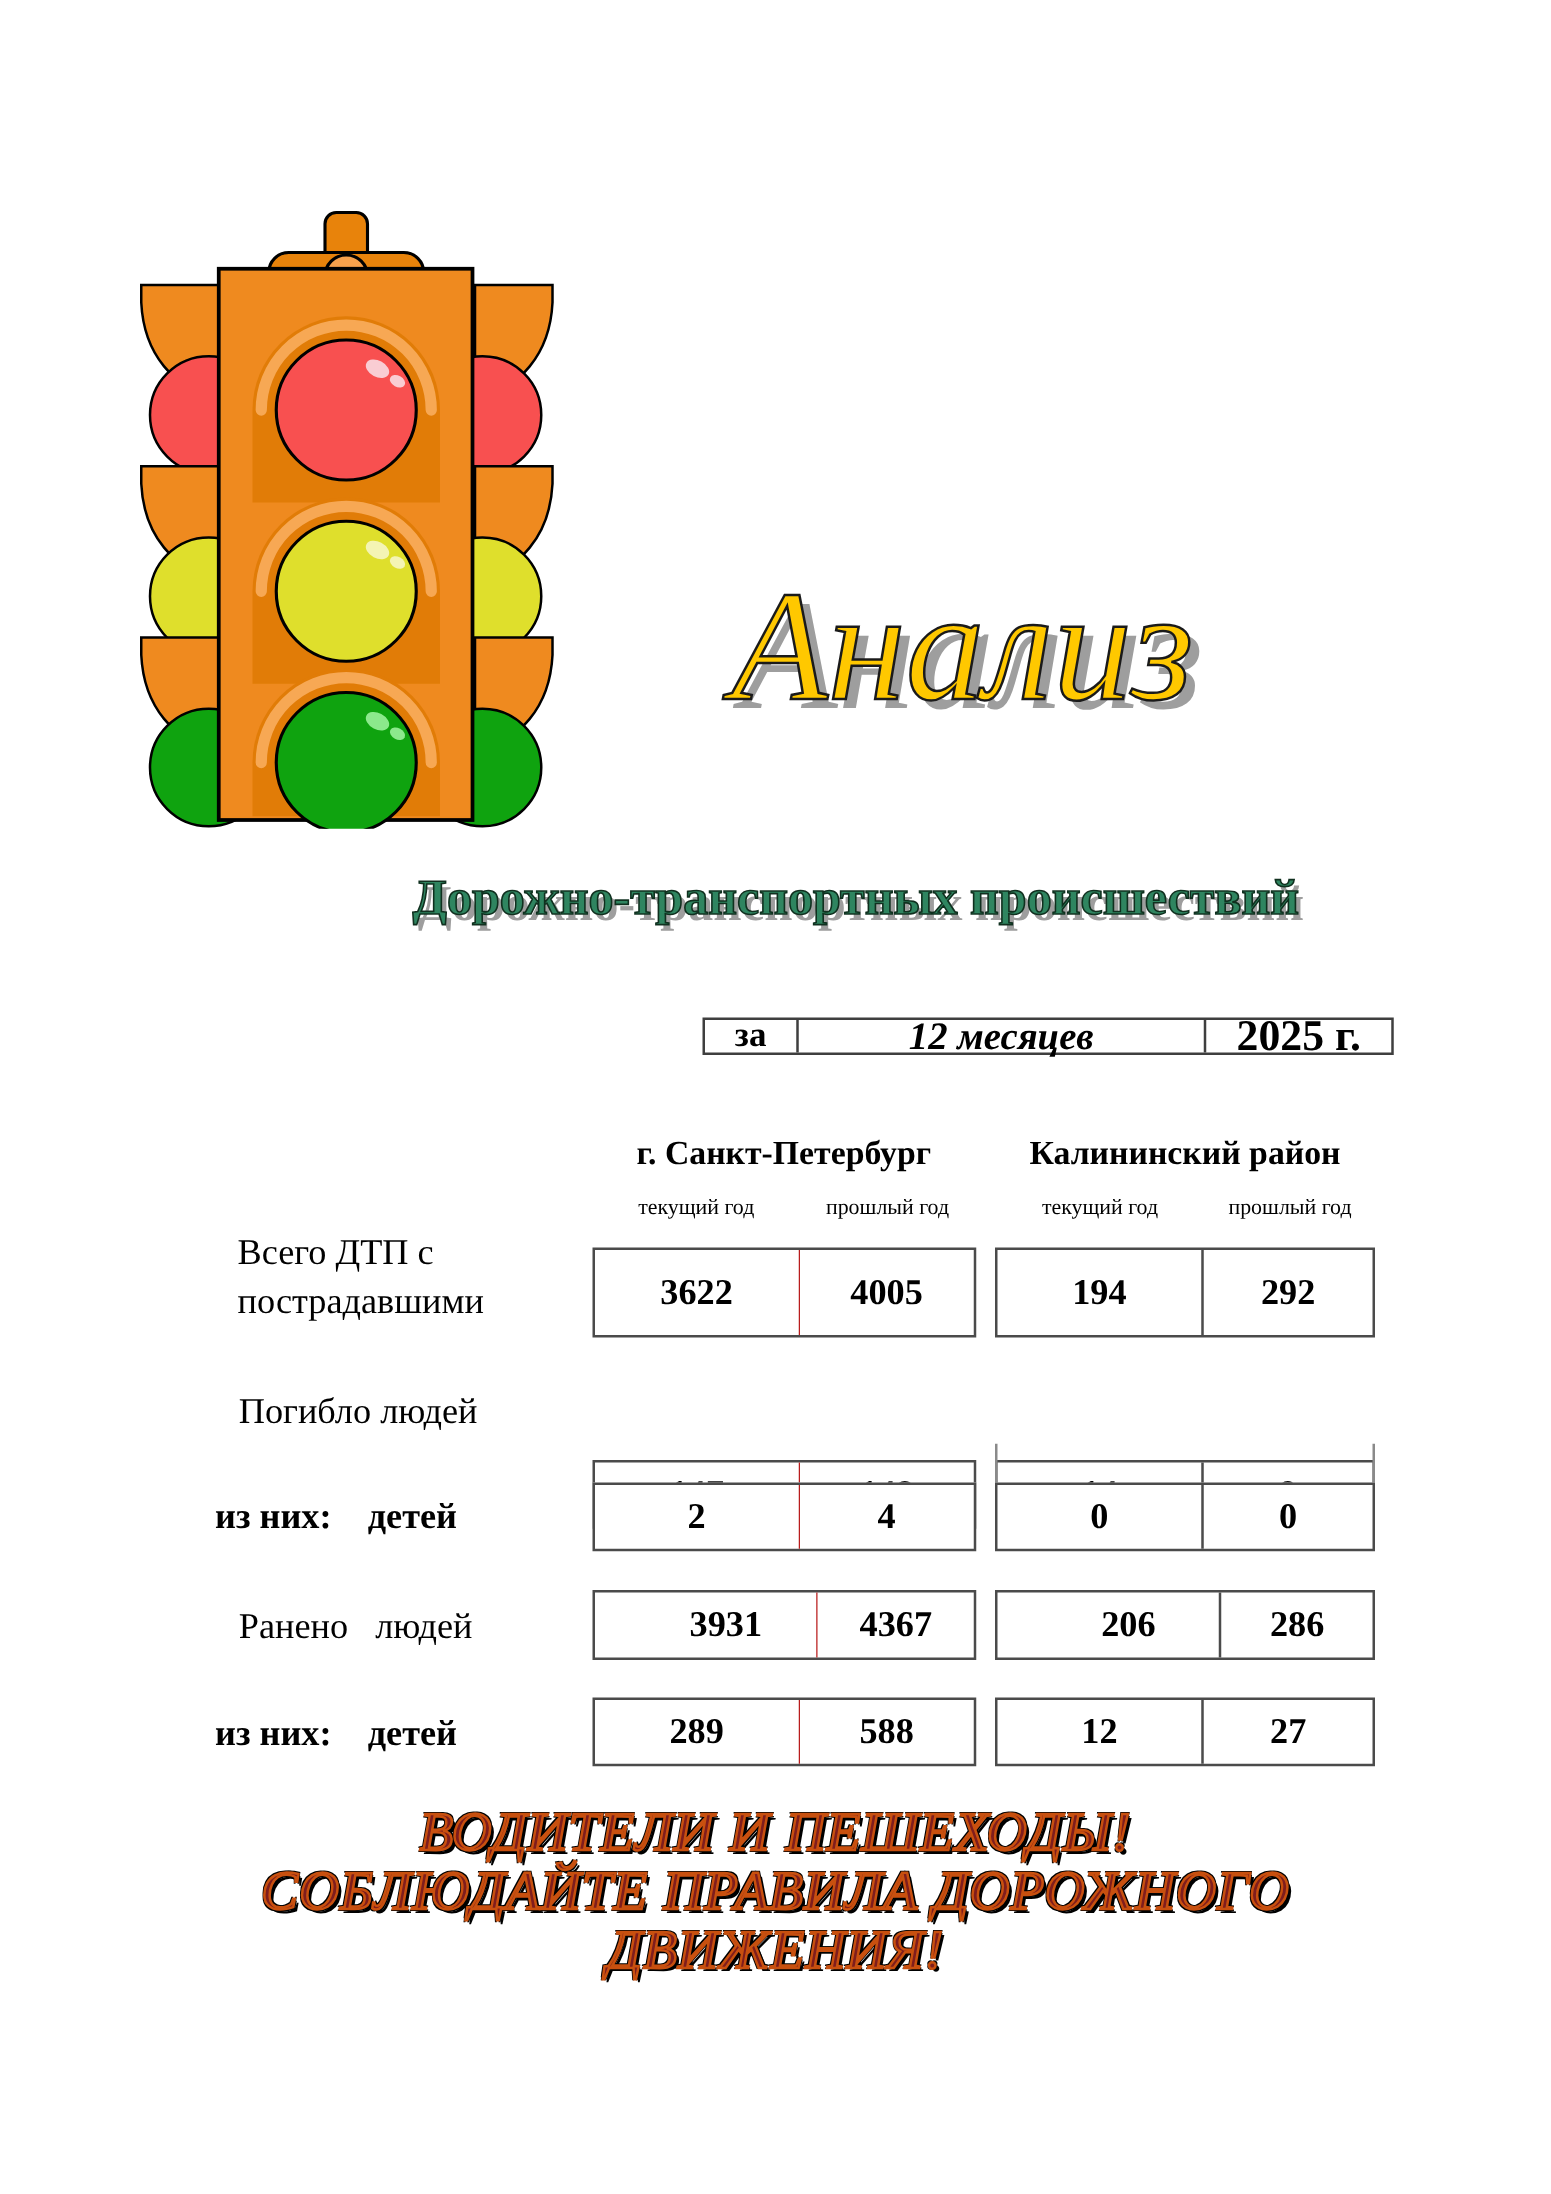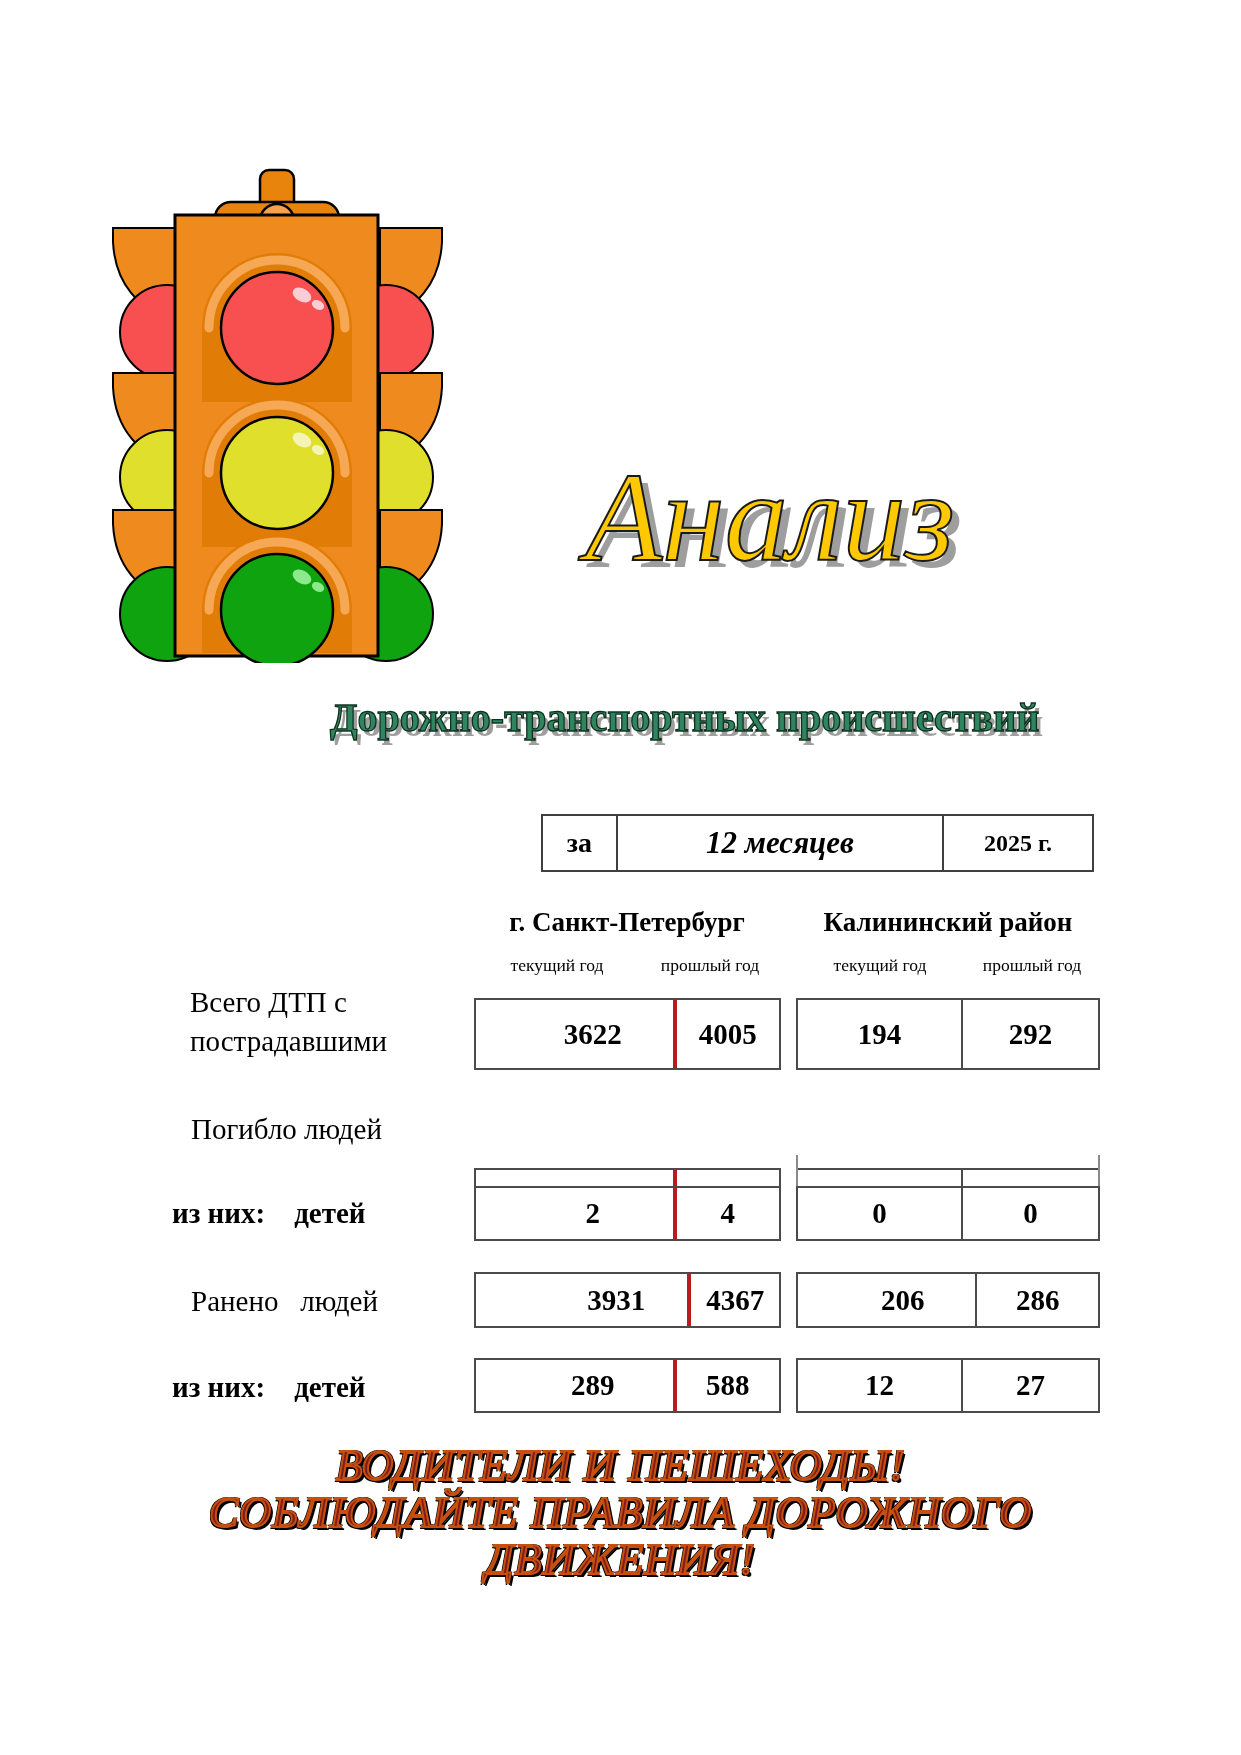--- a/index.html
+++ b/index.html
@@ -20,40 +20,40 @@
   }
   .subtitle{
     position:absolute;left:330px;top:694px;width:820px;text-align:left;
     font-size:40px;font-weight:bold;line-height:1.2;
     color:#2F8560;-webkit-text-stroke:1.3px #10301f;
     text-shadow:4px 5px 0 #9e9e9e;
   }
 
   
   .period{
-    position:absolute;left:541px;top:814px;height:58px;display:flex;
+    position:absolute;left:562px;top:814px;height:30px;display:flex;
     border:2px solid #3f3f3f;box-sizing:border-box;background:#fff;
   }
   .period .pcell{display:flex;align-items:center;justify-content:center;box-sizing:border-box;}
   .pc1{width:75px;font-size:28px;font-weight:bold;border-right:2px solid #3f3f3f;}
   .pc2{width:326px;font-size:31px;font-weight:bold;font-style:italic;border-right:2px solid #3f3f3f;}
-  .pc3{width:148px;font-size:24px;font-weight:bold;}
+  .pc3{width:148px;font-size:35px;font-weight:bold;}
 
   
   .col-header{position:absolute;top:907px;width:320px;text-align:center;font-weight:bold;font-size:27px;}
   .ch-spb{left:467px;text-align:center;}
   .ch-kal{left:788px;}
   .subheader{position:absolute;top:955px;width:160px;text-align:center;font-size:17.5px;}
   .sh1{left:477px;} .sh2{left:630px;} .sh3{left:800px;} .sh4{left:952px;}
 
   
   .vbox{position:absolute;display:flex;border:2px solid #4b4b4b;box-sizing:border-box;background:#fff;}
   .vbox .cell{display:flex;align-items:center;justify-content:center;font-weight:bold;font-size:29px;}
   .spb{left:474px;width:307px;}
-  .spb .c1{width:54%;border-right:4px solid #b91c1c;box-sizing:border-box;margin-left:37px;}
+  .spb .c1{width:54%;border-right:1px solid #b91c1c;box-sizing:border-box;}
   .kal{left:796px;width:304px;}
   .kal .c1{width:55%;border-right:2px solid #4b4b4b;box-sizing:border-box;}
   .c2{flex:1;}
   .r1{top:998px;height:72px;}
   .r2{top:1168px;height:55px;}
   .r3{top:1186px;height:55px;}
   .r4{top:1272px;height:56px;padding-left:32px;}
   .r5{top:1358px;height:55px;}
   .connector{
     position:absolute;left:796px;top:1155px;width:304px;height:33px;

